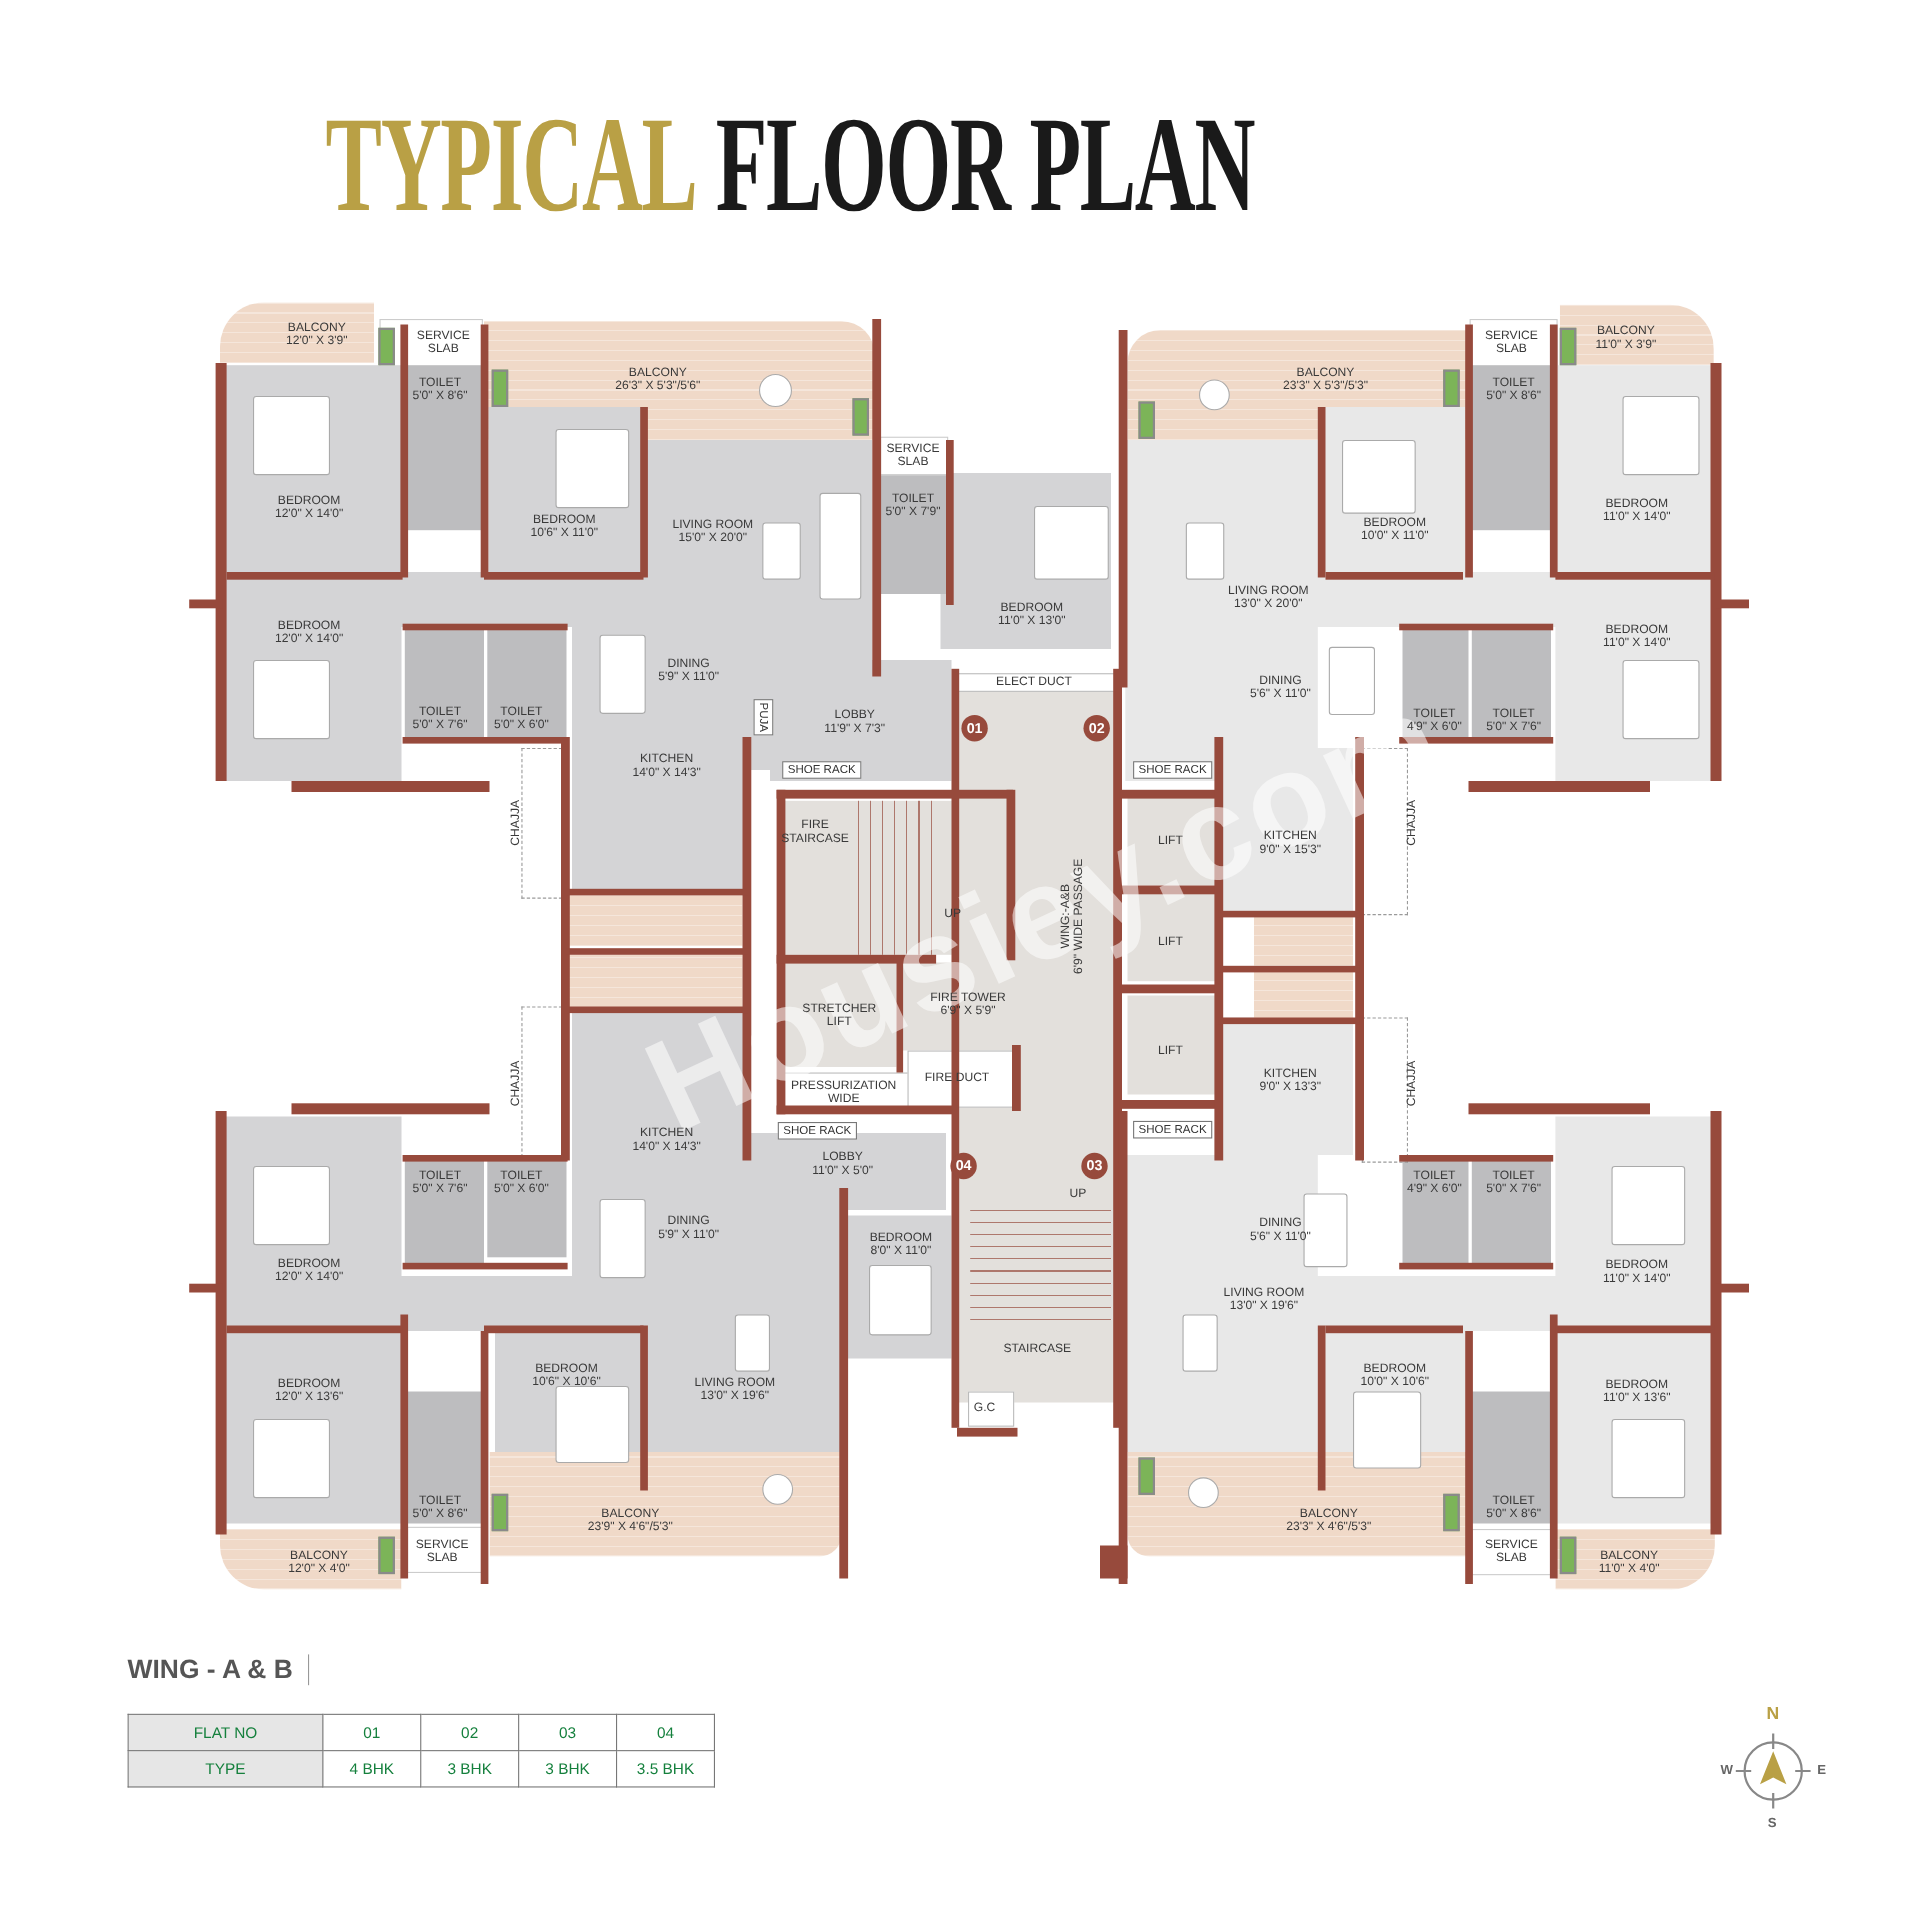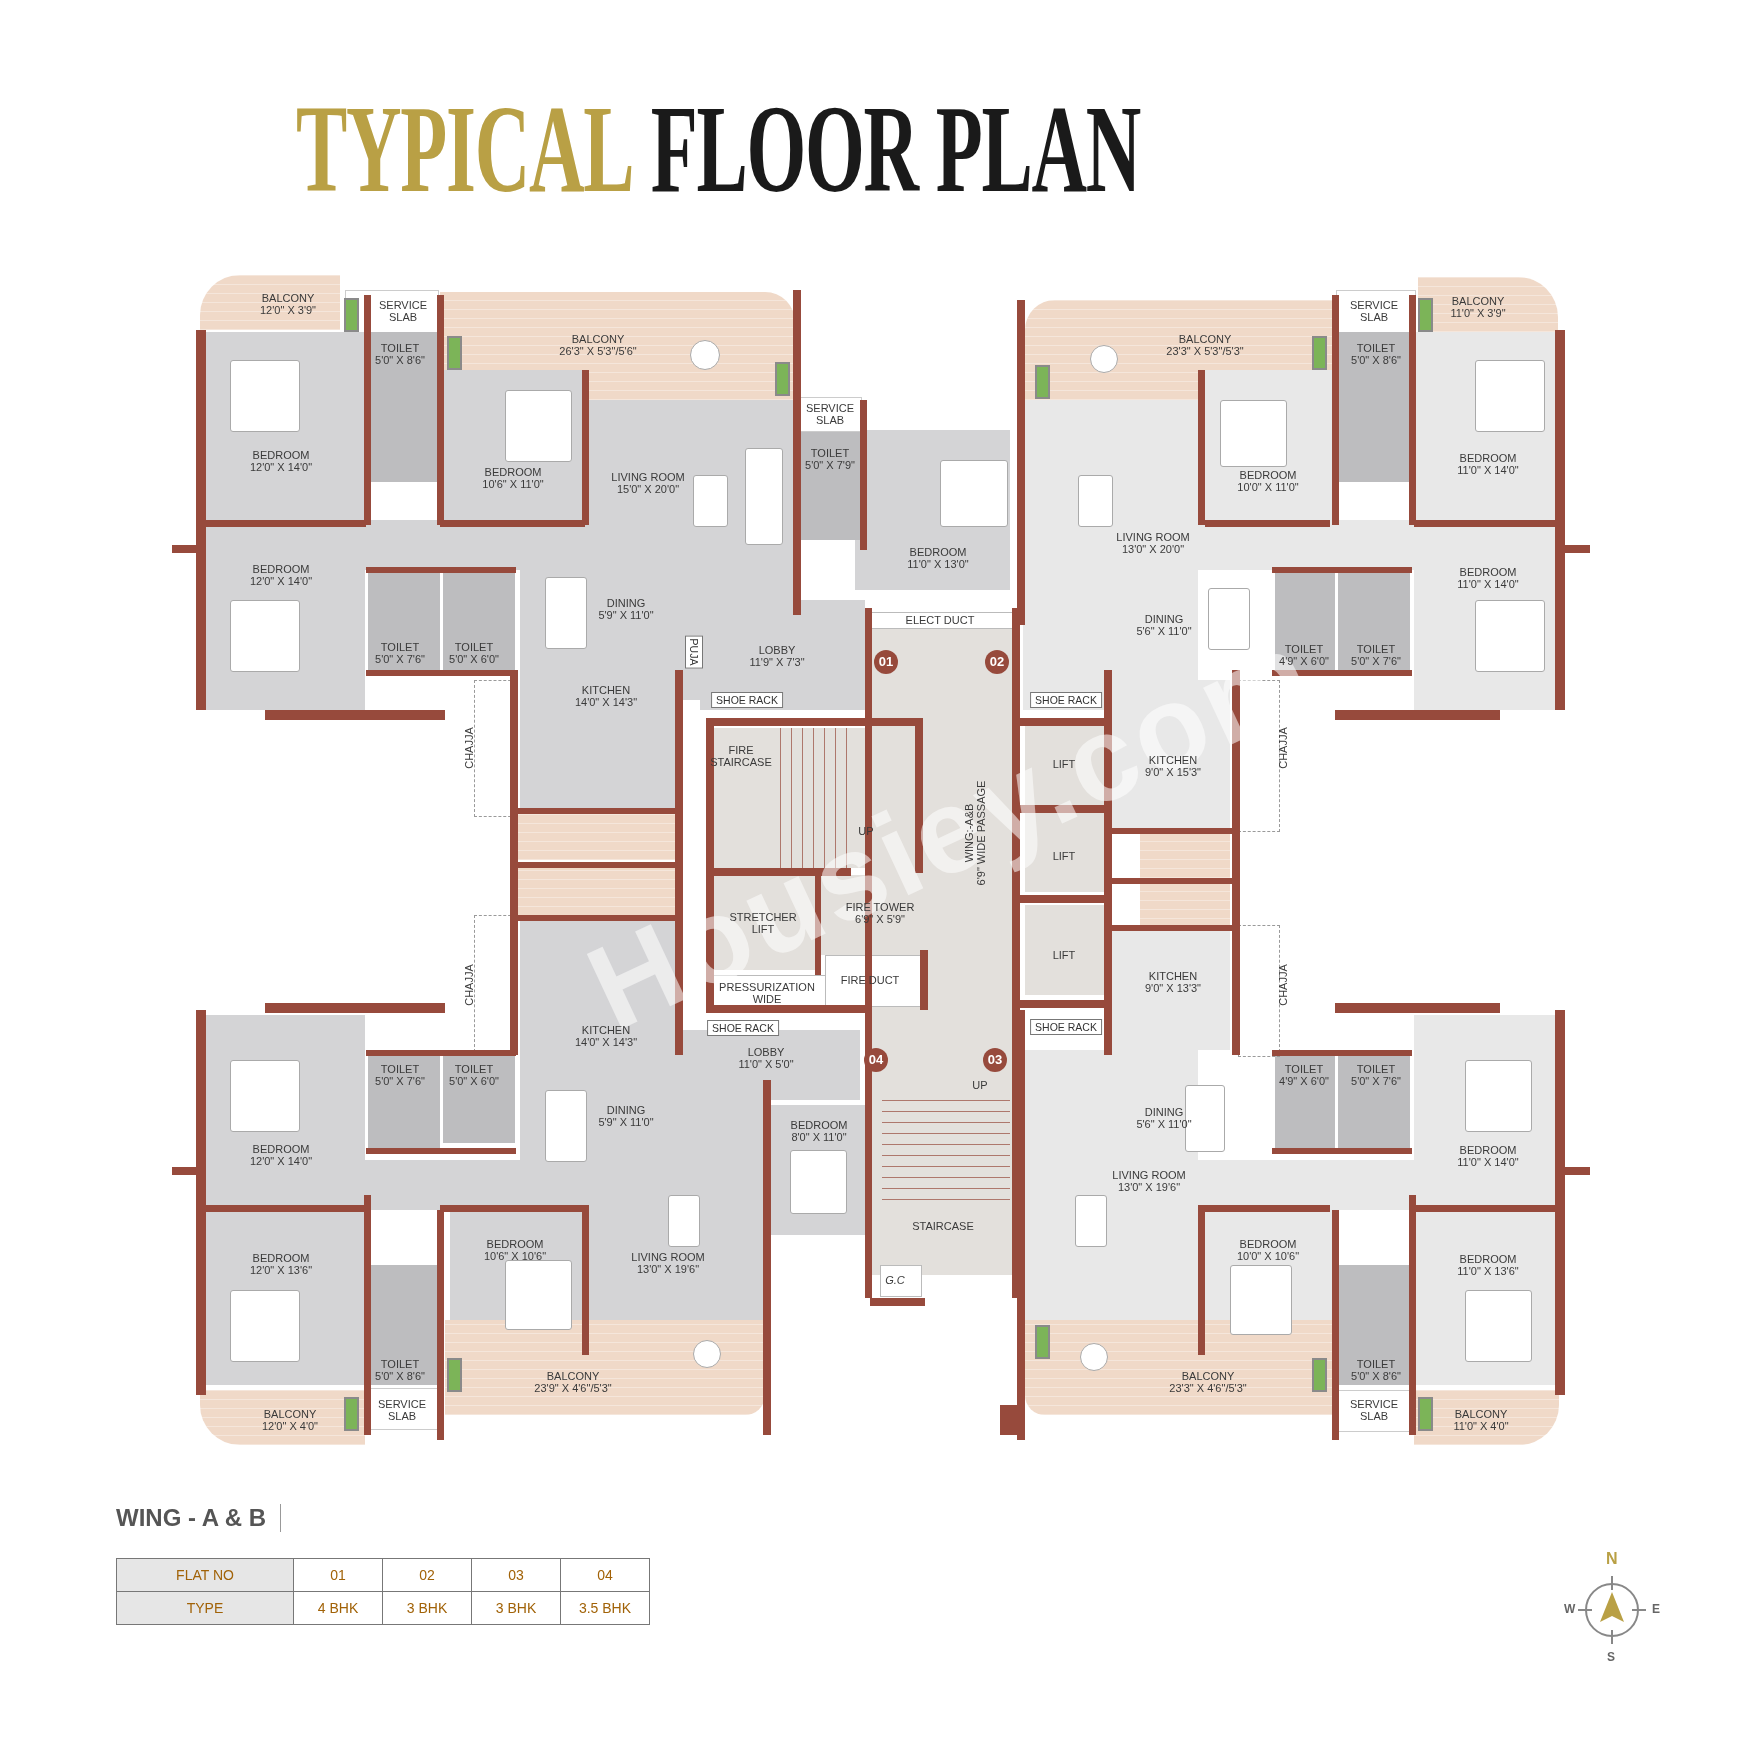--- a/index.html
+++ b/index.html
@@ -22,21 +22,21 @@
   .dash{position:absolute;border:1px dashed #9a9a9a;}
   .stairs{position:absolute;background-image:repeating-linear-gradient(90deg,#974a3c 0 1px,transparent 1px 11px);opacity:.7;}
   .stairs.h{background-image:repeating-linear-gradient(0deg,#974a3c 0 1px,transparent 1px 11px);}
   .furn{position:absolute;background:#fff;border:1px solid #aaa;border-radius:3px;}
   .round{border-radius:50%;}
   .plant{position:absolute;width:11px;height:30px;background:#7cb458;border:2px solid #8a8a8a;}
   .watermark{position:absolute;left:560px;top:760px;font-size:120px;font-weight:bold;color:rgba(255,255,255,.55);transform:rotate(-25deg);letter-spacing:4px;pointer-events:none;}
   .wing-info{position:absolute;left:116px;top:1504px;display:flex;align-items:center;text-align:right;}
   .wing-title{font-size:24px;font-weight:bold;color:#555;padding-right:14px;border-right:1px solid #999;margin-right:10px;}
   .wing-floors{font-size:15px;color:#555;line-height:20px;}
-  table.area{position:absolute;left:116px;top:1558px;border-collapse:collapse;font-size:14px;color:#a16207;}
+  table.area{position:absolute;left:116px;top:1558px;border-collapse:collapse;font-size:14px;color:#15803d;}
   table.area td{border:1px solid #777;height:32px;text-align:center;padding:0 6px;}
   table.area td.hdr{background:#e6e6e6;width:164px;}
   table.area td.val{width:76px;}
   .compass{position:absolute;left:1566px;top:1550px;width:92px;height:120px;}
   .compass .n{position:absolute;left:40px;top:0;font-weight:bold;font-size:16px;color:#b9a045;}
   .compass .w,.compass .e,.compass .s{position:absolute;font-size:12px;color:#666;font-weight:bold;}
 </style>
 </head>
 <body>
 
@@ -374,21 +374,21 @@
   <div class="lbl" style="left:1064px;top:764px;">LIFT</div>
   <div class="lbl" style="left:1064px;top:856px;">LIFT</div>
   <div class="lbl" style="left:1064px;top:955px;">LIFT</div>
   <div class="lbl" style="left:767px;top:993px;white-space:pre-line;">PRESSURIZATION
 WIDE</div>
   <div class="lbl" style="left:870px;top:980px;">FIRE DUCT</div>
   <div class="badge" style="left:876px;top:1060px;">04</div>
   <div class="badge" style="left:995px;top:1060px;">03</div>
   <div class="lbl" style="left:980px;top:1085px;">UP</div>
   <div class="lbl" style="left:943px;top:1226px;">STAIRCASE</div>
-  <div class="lbl" style="left:895px;top:1280px;font-style:italic;">G.C</div>
+  <div class="lbl" style="left:895px;top:1280px;">G.C</div>
 
   <div class="box-lbl" style="left:743px;top:1028px;">SHOE RACK</div>
   <div class="lbl vert" style="left:469px;top:985px;">CHAJJA</div>
   <div class="lbl" style="left:606px;top:1036px;">
       <div>KITCHEN</div>
       <div>14'0" X 14'3"</div>
     </div>
   <div class="lbl" style="left:766px;top:1058px;">
       <div>LOBBY</div>
       <div>11'0" X 5'0"</div>

